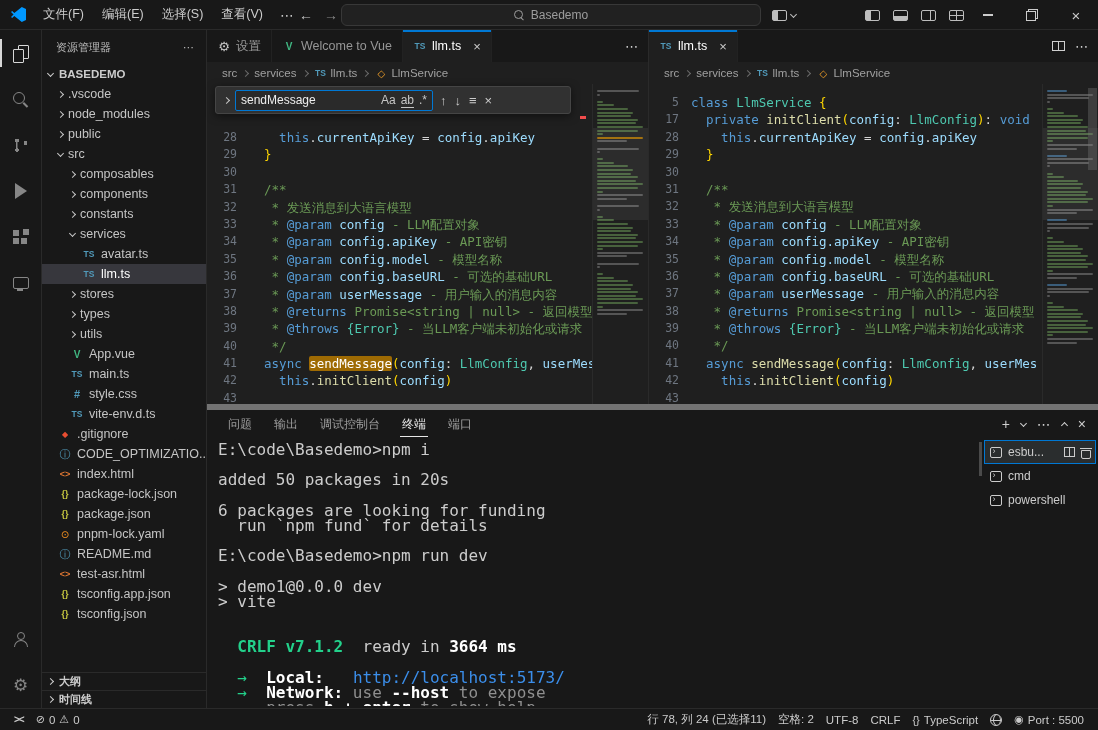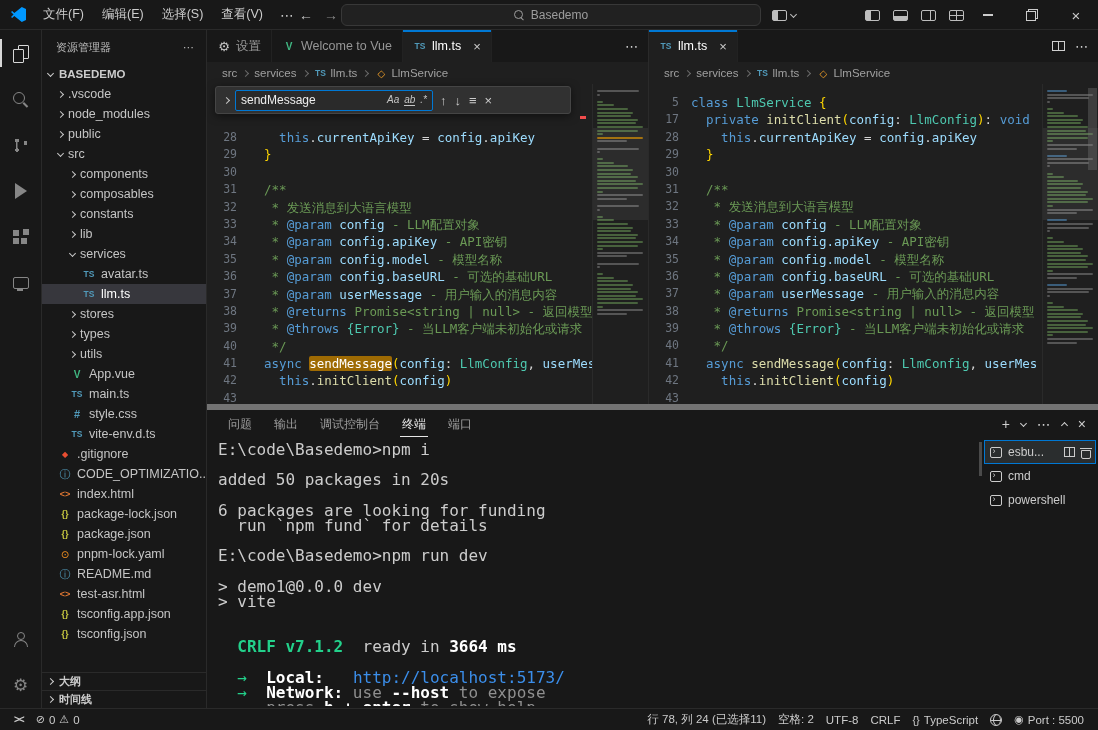--- a/index.html
+++ b/index.html
@@ -136,21 +136,21 @@
   .red-mark{position:absolute;right:62px;top:86px;width:6px;height:3px;background:#f14c4c;}
   .vscroll{position:absolute;right:1px;top:58px;width:9px;height:82px;background:rgba(121,121,121,.35);}
 
   
   #find{position:absolute;left:8px;top:56px;width:356px;height:28px;background:#313131;
     border:1px solid #454545;border-radius:3px;display:flex;align-items:center;gap:6px;
     padding:0 6px;box-shadow:0 2px 8px rgba(0,0,0,.5);z-index:5;}
   .find-expand{color:#c5c5c5;margin-left:2px;}
   .find-input{width:198px;height:21px;background:#2a2a2a;border:1px solid #0078d4;border-radius:2px;
     display:flex;align-items:center;padding:0 5px;font-size:12px;color:#eeeeee;}
-  .find-toggles{margin-left:auto;display:flex;gap:5px;color:#c5c5c5;font-size:10px;font-style:italic;}
+  .find-toggles{margin-left:auto;display:flex;gap:5px;color:#c5c5c5;font-size:12px;}
   .ftog-word{border-bottom:1px solid #c5c5c5;}
   .find-btn{color:#cccccc;font-size:13px;padding:0 1px;}
 
   
   #panel{position:absolute;left:207px;top:404px;width:891px;height:304px;background:#181818;
     border-top:6px solid #737373;}
   #panel-tabs-row{height:28px;display:flex;align-items:center;}
   #panel-tabs{display:flex;height:100%;padding-left:10px;}
   .ptab{padding:0 11px;font-size:12px;color:#9d9d9d;display:flex;align-items:center;position:relative;}
   .ptab.active{color:#e7e7e7;}
@@ -275,33 +275,29 @@
       <div class="tree-row" style="padding-left: 16px;">
         <span class="cv cv-right"></span>
         <span class="tree-label">public</span>
       </div>
       <div class="tree-row" style="padding-left: 16px;">
         <span class="cv cv-down"></span>
         <span class="tree-label">src</span>
       </div>
       <div class="tree-row" style="padding-left: 28px;">
         <span class="cv cv-right"></span>
+        <span class="tree-label">composables</span>
+      </div>
+      <div class="tree-row" style="padding-left: 28px;">
+        <span class="cv cv-right"></span>
         <span class="tree-label">components</span>
       </div>
       <div class="tree-row" style="padding-left: 28px;">
         <span class="cv cv-right"></span>
-        <span class="tree-label">composables</span>
-      </div>
-      <div class="tree-row" style="padding-left: 28px;">
-        <span class="cv cv-right"></span>
         <span class="tree-label">constants</span>
-      </div>
-      <div class="tree-row" style="padding-left: 28px;">
-        <span class="cv cv-right"></span>
-        <span class="tree-label">lib</span>
       </div>
       <div class="tree-row" style="padding-left: 28px;">
         <span class="cv cv-down"></span>
         <span class="tree-label">services</span>
       </div>
       <div class="tree-row" style="padding-left: 40px;">
         <span class="fi fi-ts">TS</span>
         <span class="tree-label">avatar.ts</span>
       </div>
       <div class="tree-row selected" style="padding-left: 40px;">

